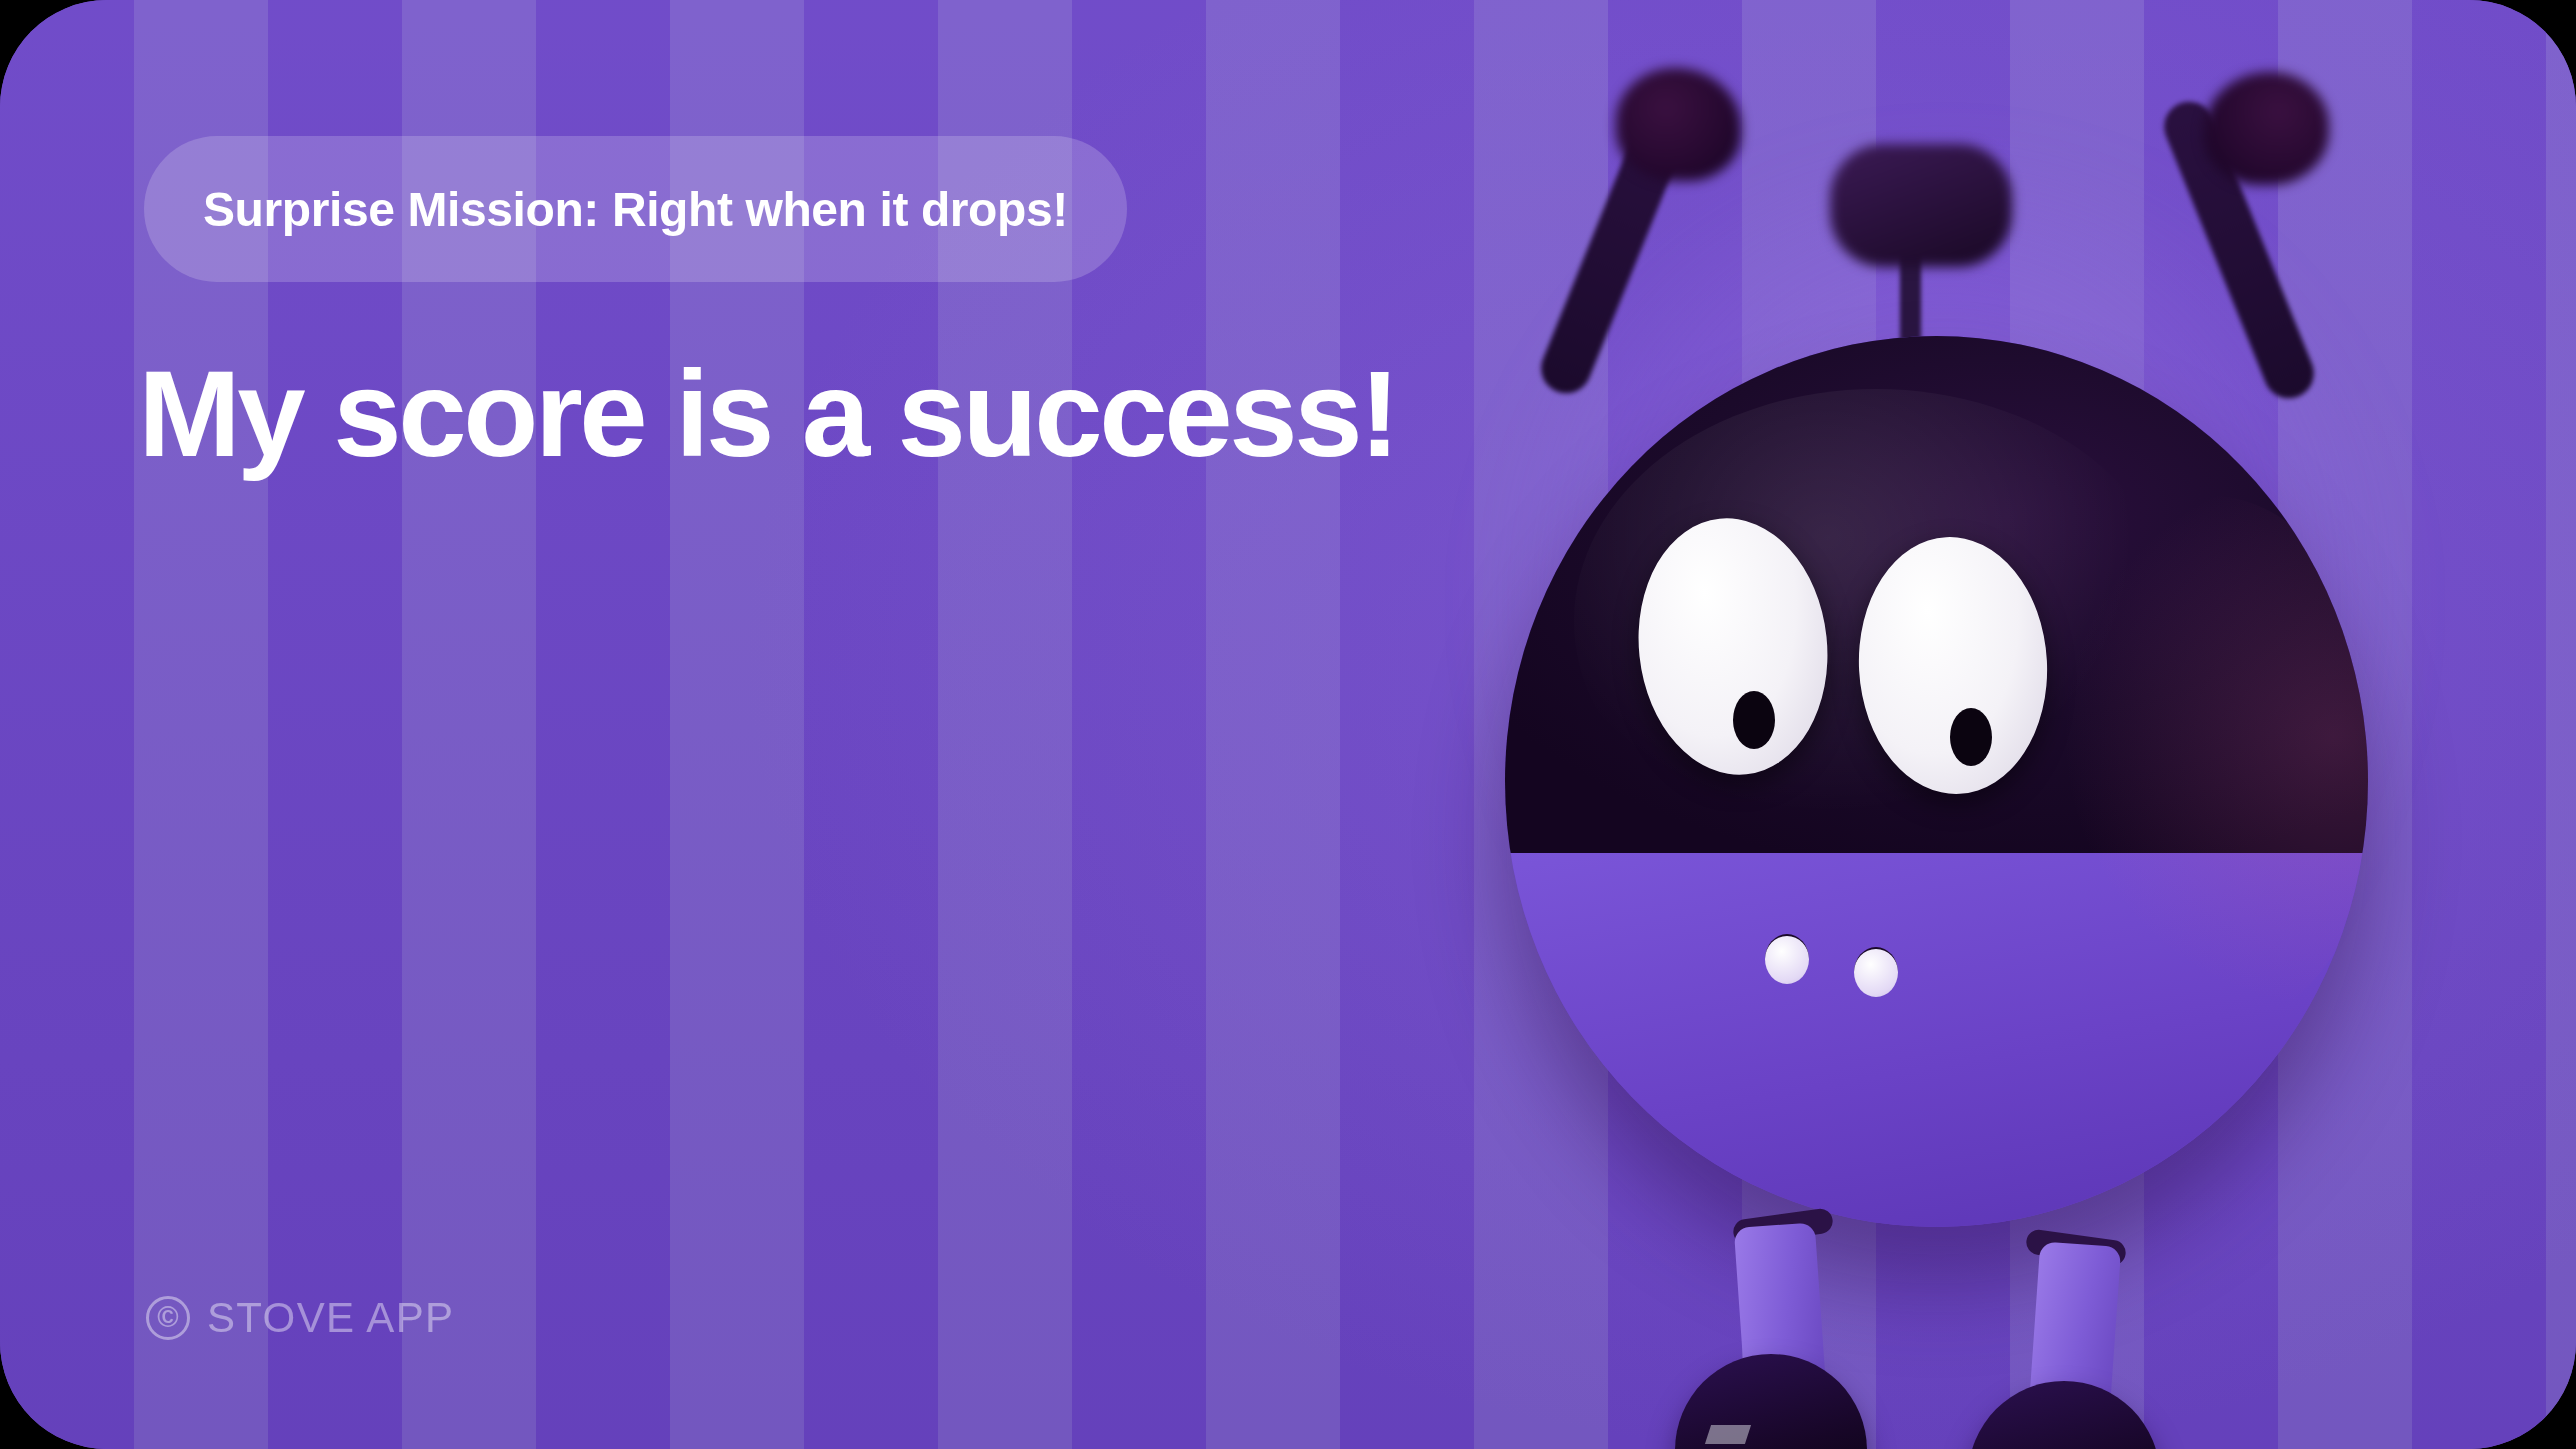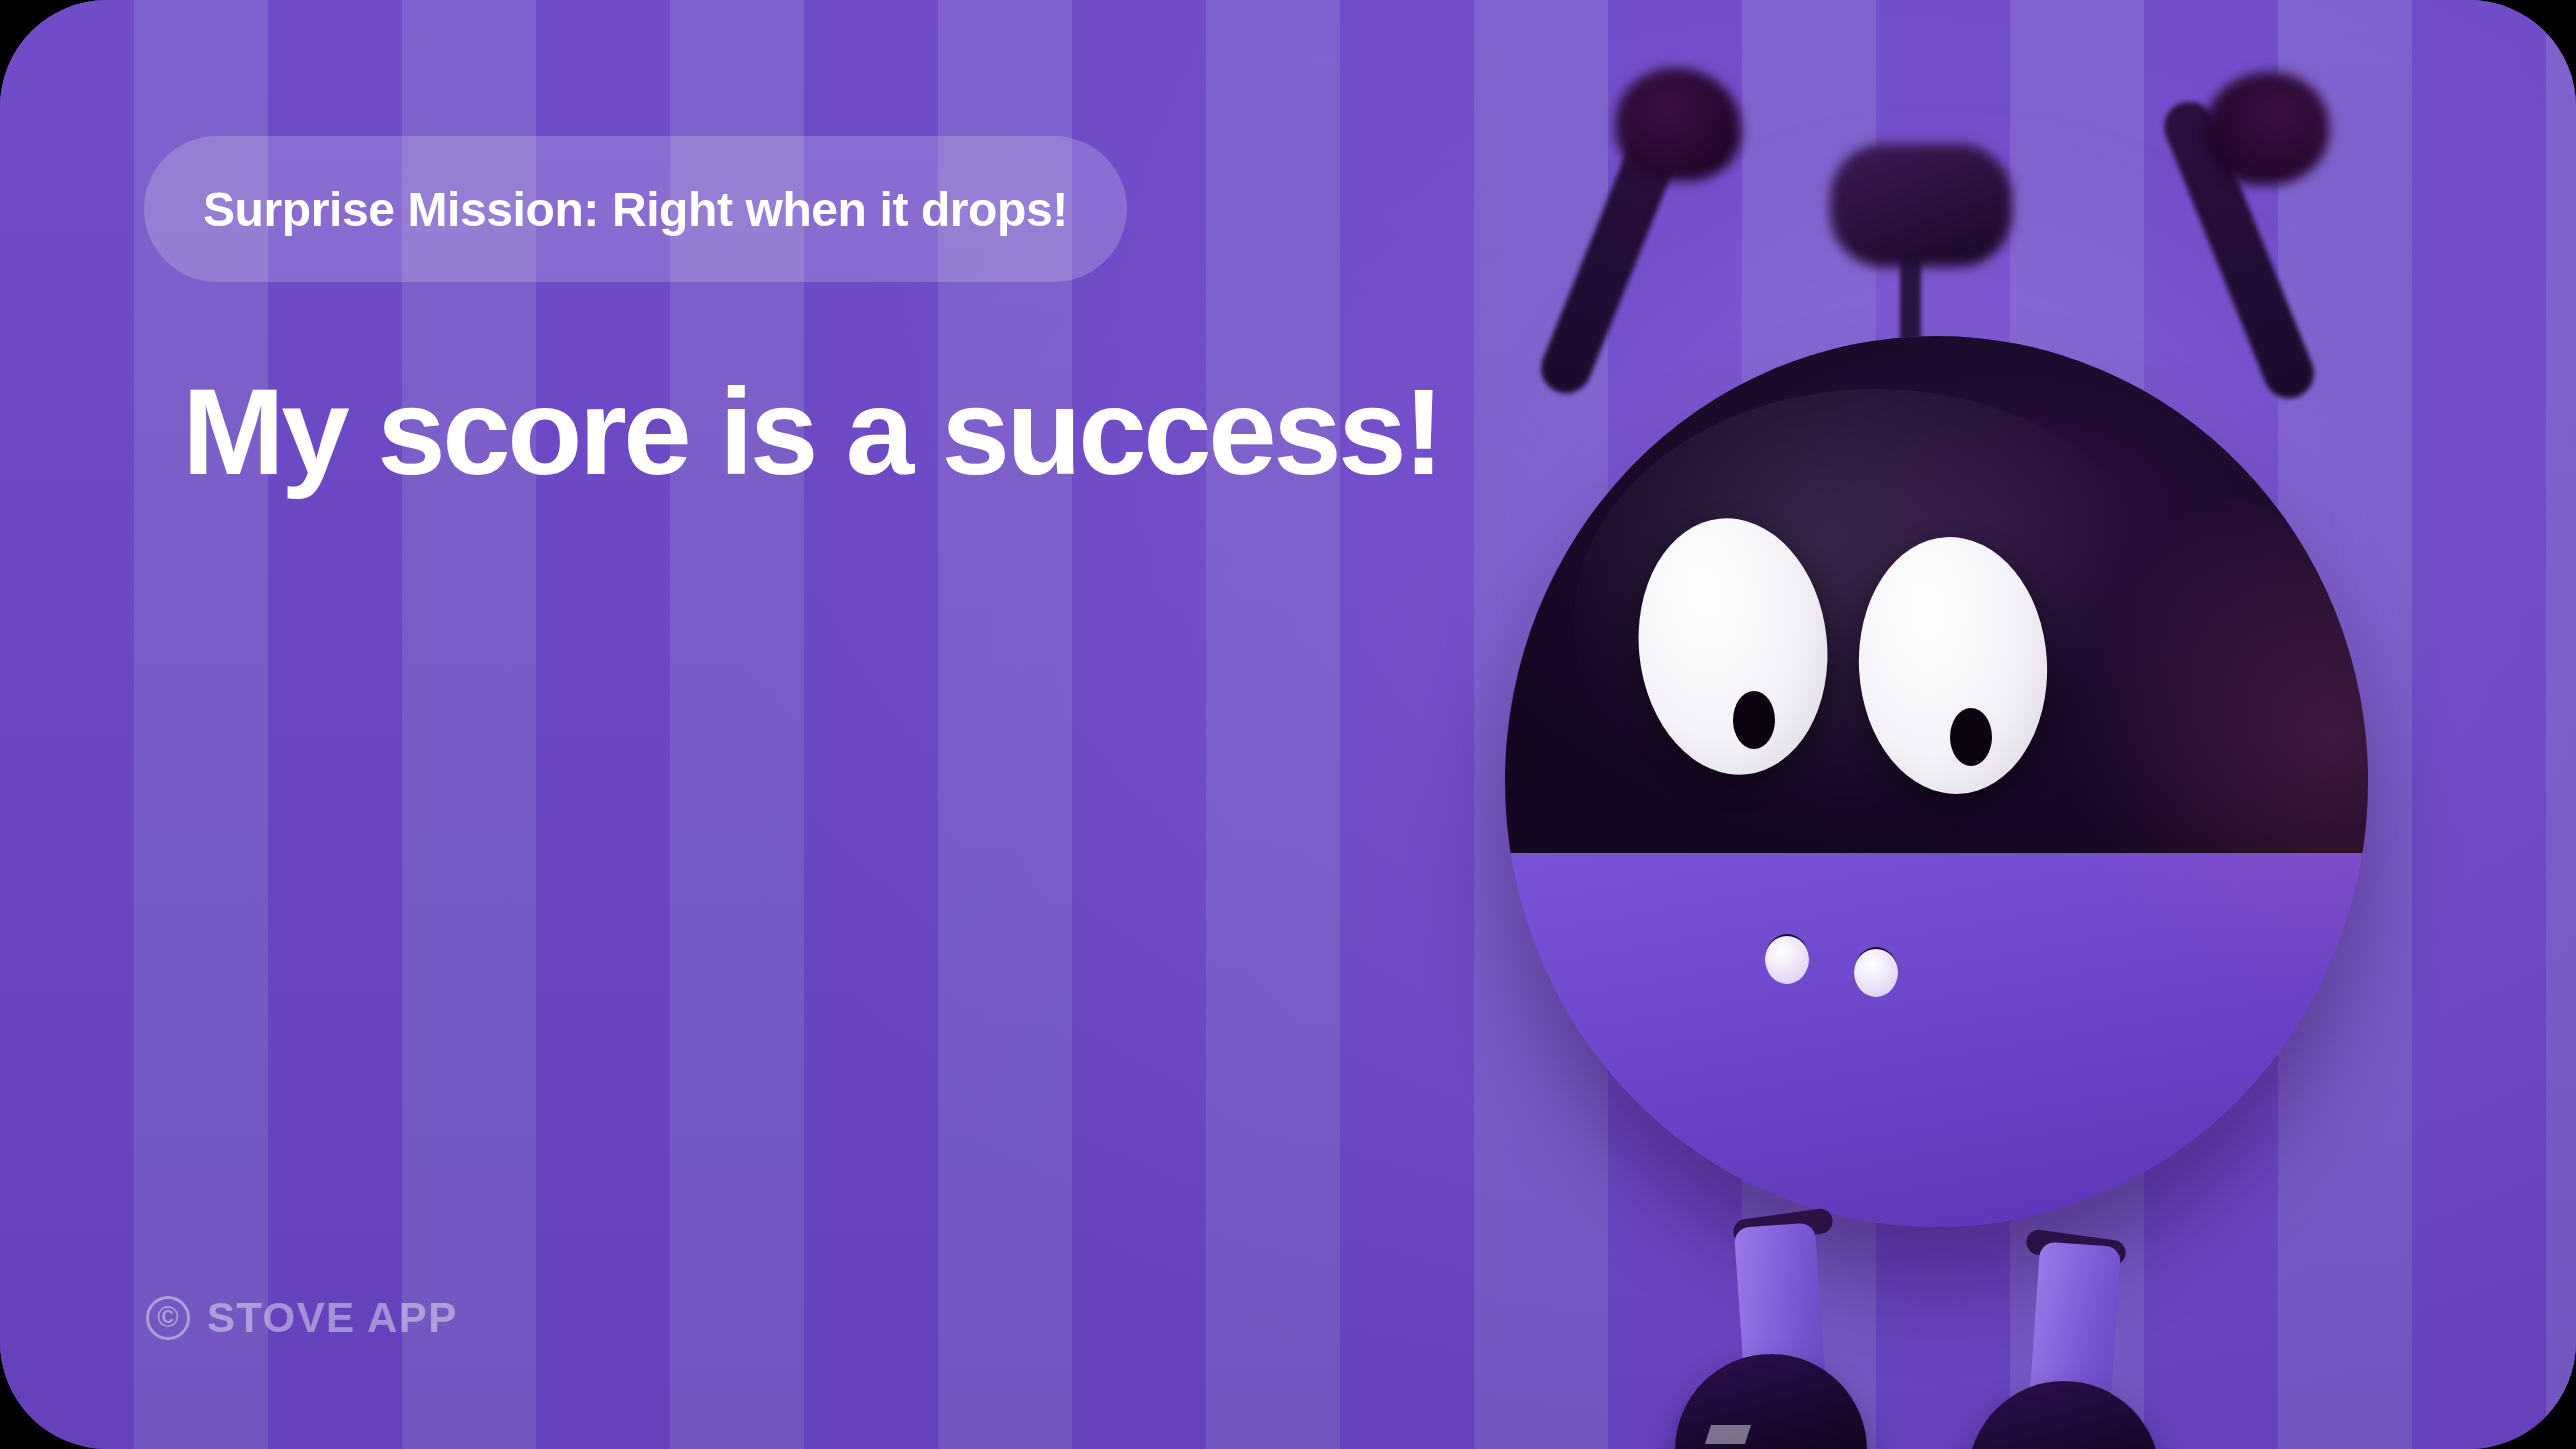--- a/index.html
+++ b/index.html
@@ -67,23 +67,22 @@
     color: #ffffff;
     font-size: 48px;
     font-weight: 700;
     letter-spacing: -0.4px;
     white-space: nowrap;
   }
 
   .headline {
     position: absolute;
     left: -5.7px;
-    top: 370px;
+    top: 352px;
     width: 1495px;
-    margin-left: 44px;
   }
   .headline-line {
     display: block;
     color: #ffffff;
     font-size: 123px;
     font-weight: 700;
     line-height: 1.0;
     letter-spacing: -3.4px;
     white-space: nowrap;
   }
@@ -109,21 +108,21 @@
     border: 3.8px solid rgba(255,255,255,0.42);
     color: rgba(255,255,255,0.42);
     font-size: 29px;
     font-weight: 700;
     line-height: 36px;
     text-align: center;
   }
   .footer-text {
     color: rgba(255,255,255,0.42);
     font-size: 42px;
-    font-weight: 700;
+    font-weight: 400;
     letter-spacing: 1.4px;
   }
 
   
   .mascot {
     position: absolute;
     left: 1447px;
     top: 58px;
     width: 1006px;
     height: 1342px;

